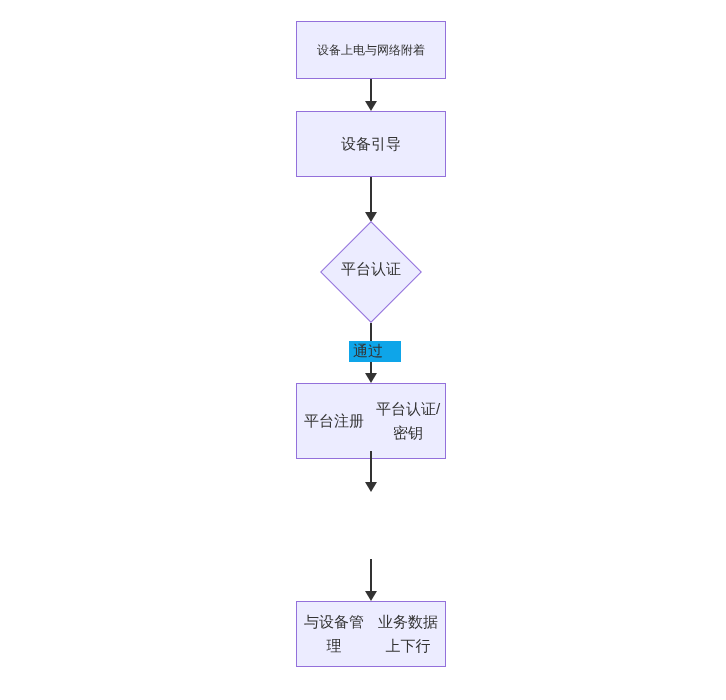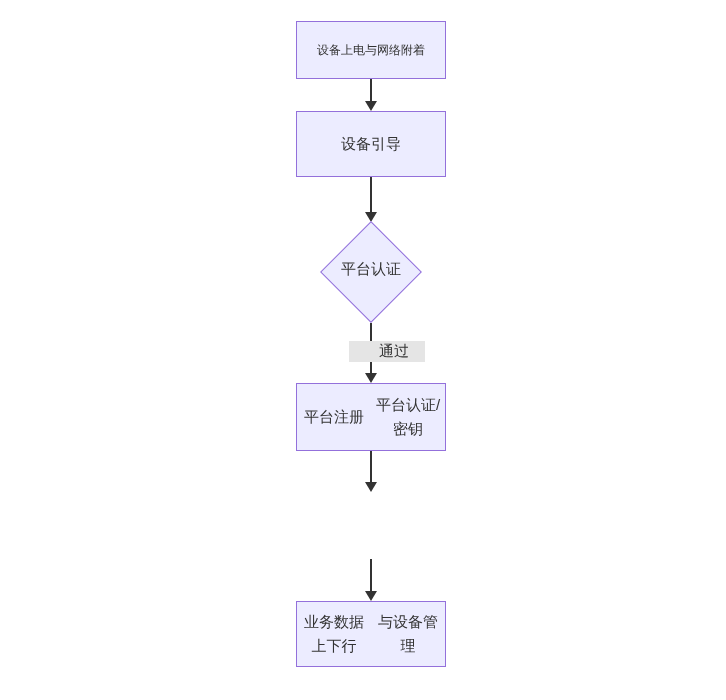--- a/index.html
+++ b/index.html
@@ -82,25 +82,25 @@
     border-left: 6px solid transparent;
     border-right: 6px solid transparent;
     border-top: 10px solid #333333;
     display: block;
   }
   .edge-label {
     position: absolute;
     left: 349px;
     top: 341px;
     width: 44px;
-    padding: 1px 16px;
-    background: #e5e5e5;
+    padding: 1px 4px;
+    background: #0ea5e9;
     color: #333333;
     font-size: 15px;
-    text-align: right;
+    text-align: left;
   }
 </style>
 </head>
 <body>
 
 <div id="canvas">
 
   <div class="node-box fs-small" style="top:21px; height:58px;">
     <div class="line">设备上电与网络附着</div>
   </div>
@@ -123,34 +123,34 @@
     <div class="diamond-shape"></div>
     <div class="diamond-label">平台认证</div>
   </div>
 
   <div class="arrow" style="top:323px; height:60px;">
     <span class="shaft" style="height:52px;"></span>
     <span class="head"></span>
   </div>
   <div class="edge-label">通过</div>
 
-  <div class="node-box fs-normal" style="top:383px; height:68px;">
+  <div class="node-box fs-normal" style="top:383px; height:76px;">
     <div class="line">平台注册</div>
     <div class="line">平台认证/密钥</div>
   </div>
 
   <div class="arrow" style="top:451px; height:41px;">
     <span class="shaft" style="height:33px;"></span>
     <span class="head"></span>
   </div>
 
 
   <div class="arrow" style="top:559px; height:42px;">
     <span class="shaft" style="height:34px;"></span>
     <span class="head"></span>
   </div>
 
   <div class="node-box fs-normal" style="top:601px; height:66px;">
+    <div class="line">与设备管理</div>
     <div class="line">业务数据上下行</div>
-    <div class="line">与设备管理</div>
   </div>
 
 </div>
 
 </body></html>

